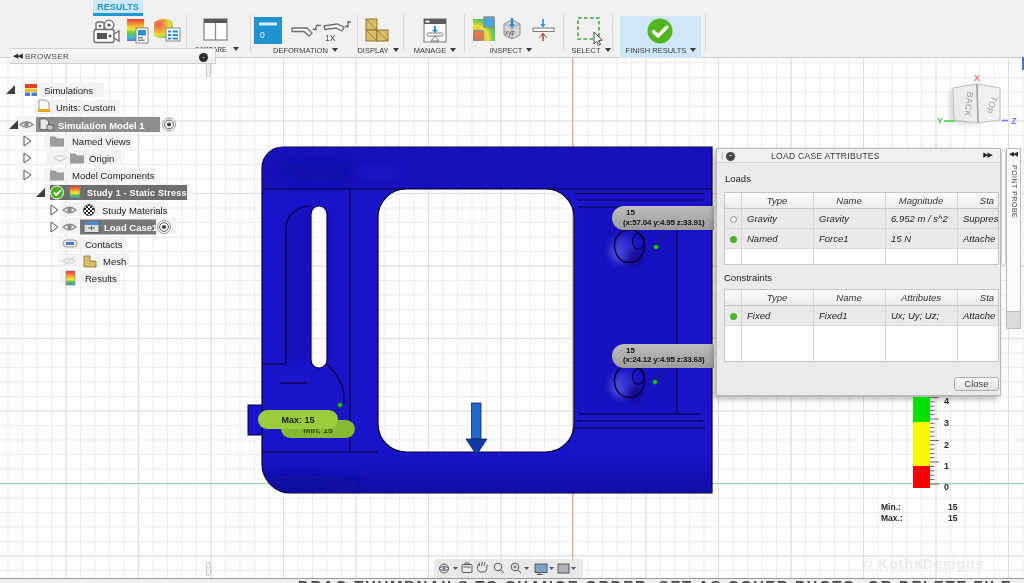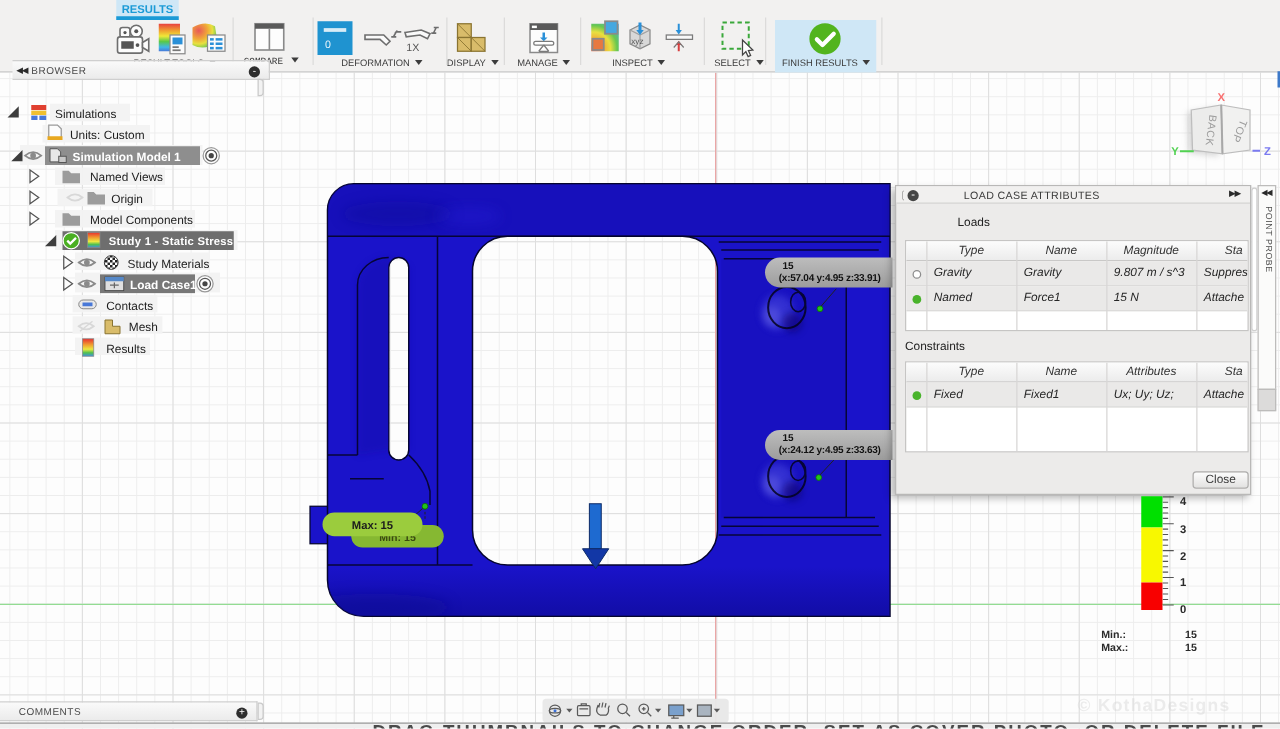--- a/index.html
+++ b/index.html
@@ -443,34 +443,34 @@
     <text x="85" y="202" font-size="9.5" fill="#1d1d1d">Results</text>
   </svg>
 
   <div class="abs" id="lcpanel">
     <div class="hdr">
         <span class="circ">-</span>
         <span class="t">LOAD CASE ATTRIBUTES</span>
       <span style="position:absolute;right:8px;top:2px;font-size:7px;color:#2a2a2a;letter-spacing:-1px;">▶▶</span>
       <span style="position:absolute;left:2px;top:2px;font-size:8px;color:#9a9a9a;">❲</span>
     </div>
-    <div style="position:absolute;left:8px;top:24px;font-size:9.5px;color:#222;margin-left:41px;">Loads</div>
+    <div style="position:absolute;left:8px;top:24px;font-size:9.5px;color:#222;">Loads</div>
   </div>
   <div class="abs lctable" id="loadstable" style="top:192px;height:73px;">
     <div class="th">
       <div class="cell" style="left:16px;width:72px;text-align:center;line-height:16px;color:#333;">Type</div>
       <div class="cell" style="left:88px;width:72px;text-align:center;line-height:16px;color:#333;">Name</div>
       <div class="cell" style="left:160px;width:72px;text-align:center;line-height:16px;color:#333;">Magnitude</div>
       <div class="cell" style="left:232px;width:60px;text-align:center;line-height:16px;color:#333;">Sta</div>
     </div>
     <div class="lcrow">
       <span class="statdot" style="background:#fff;border:1.5px solid #8d8d8d;"></span>
       <div class="cell" style="left:22px;line-height:20px;">Gravity</div>
       <div class="cell" style="left:94px;line-height:20px;">Gravity</div>
-      <div class="cell" style="left:166px;line-height:20px;">9.807 m / s^3</div>
+      <div class="cell" style="left:166px;line-height:20px;">6.952 m / s^2</div>
       <div class="cell" style="left:238px;line-height:20px;">Suppres</div>
     </div>
     <div class="lcrow">
       <span class="statdot" style="background:#49b32b;"></span>
       <div class="cell" style="left:22px;line-height:20px;">Named</div>
       <div class="cell" style="left:94px;line-height:20px;">Force1</div>
       <div class="cell" style="left:166px;line-height:20px;">15 N</div>
       <div class="cell" style="left:238px;line-height:20px;">Attache</div>
     </div>
     <div class="colsep" style="left:16px"></div>
@@ -584,22 +584,18 @@
         <path d="M84,11 l3,3"></path>
         <path d="M79.5,8 h3 M81,6.5 v3"></path>
       <path d="M90,8 l2.5,3 2.5,-3 Z" fill="#5a5a5a" stroke="none"></path>
       <rect x="101" y="5" width="12" height="8.5" fill="#7aa0cc" stroke="#5a5a5a"></rect>
       <path d="M105,13.5 v1.5 M103,15.5 h6"></path>
       <path d="M115,8 l2.5,3 2.5,-3 Z" fill="#5a5a5a" stroke="none"></path>
       <rect x="124" y="5" width="11" height="9" fill="#a9b4c0" stroke="#5a5a5a"></rect>
       <path d="M137,8 l2.5,3 2.5,-3 Z" fill="#5a5a5a" stroke="none"></path>
     </g>
   </svg>
-  <div class="abs sidebar-hdr" id="commentsbar">
-      <span class="t">COMMENTS</span>
-      <span class="circ">+</span>
-    </div>
   <div class="grip" style="left:206px; top:562px;"></div>
   <div class="abs" id="wm">© KothaDesigns</div>
   <div class="abs" id="bottomstrip">
       <div class="t">DRAG THUMBNAILS TO CHANGE ORDER, SET AS COVER PHOTO, OR DELETE FILE</div>
     </div>
 </div>
 
 </body></html>

